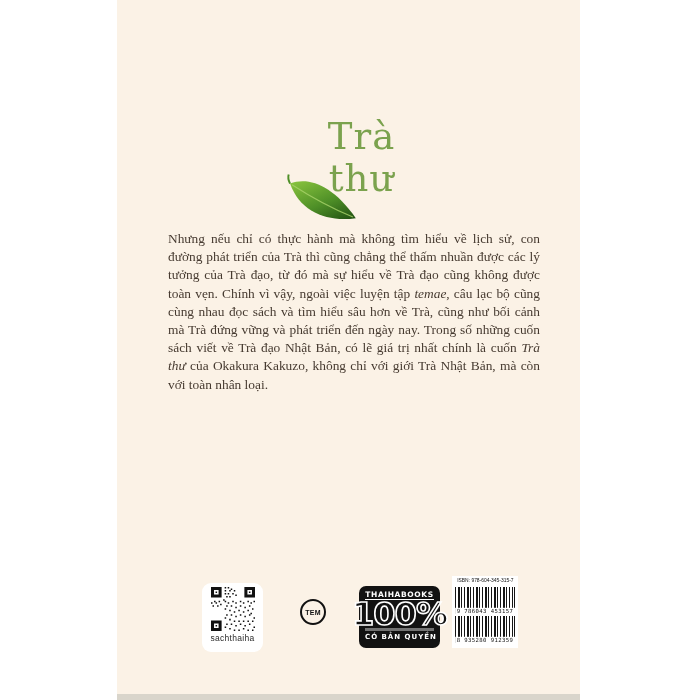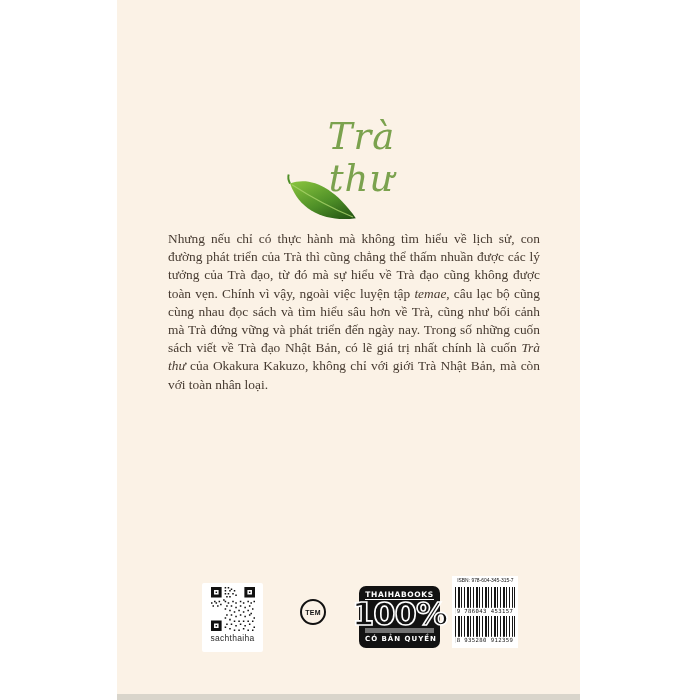--- a/index.html
+++ b/index.html
@@ -18,42 +18,42 @@
   
   .logo{
     position:absolute;left:362px;top:34px;width:84px;height:64px;
   }
   
   .title-block{
     position:absolute;left:0;right:0;top:116px;text-align:center;
   }
   .title-line{
     display:block;margin-left:26px;
-    font-family:"DejaVu Serif",serif;font-style:italic;
+    font-family:"DejaVu Serif",serif;
     font-size:37px;line-height:42px;
     color:var(--title-green,#7BA24E);
     letter-spacing:1px;
   }
   .leaf{
     position:absolute;left:168px;top:176px;width:78px;height:48px;
     transform:rotate(4deg);
   }
   
   .body-text{
     position:absolute;left:51px;top:230px;width:372px;
     color:var(--text-color,#463A30);
     font-size:13.4px;line-height:18.2px;
     text-align:justify;
   }
   .body-text p{margin:0 0 13px 0;}
   .body-text em{}
   
   .qr-box{
     position:absolute;left:85px;top:583px;width:61px;height:69px;
-    background:#ffffff;border-radius:2px;
+    background:#ffffff;border-radius:9px;
     display:flex;flex-direction:column;align-items:center;
   }
   .qr-box svg{margin-top:4px;}
   .qr-caption{
     font-family:"Liberation Sans",sans-serif;
     font-size:8.5px;color:#2b2b2b;margin-top:2px;letter-spacing:.3px;
   }
   .tem-seal{
     position:absolute;left:183px;top:599px;width:26px;height:26px;
     border:2.5px solid #111;border-radius:50%;
@@ -78,21 +78,21 @@
   }
   .stamp-middle{
     font-family:"DejaVu Sans",sans-serif;font-weight:900;
     font-size:32px;line-height:28px;color:#121212;
     -webkit-text-stroke:1.6px #ffffff;
     letter-spacing:-1px;
   }
   .stamp-bottom{
     font-family:"DejaVu Sans",sans-serif;font-weight:bold;
     font-size:7px;color:#fff;letter-spacing:1px;white-space:nowrap;
-    border-top:5px solid #737373;padding-top:2px;width:92%;text-align:center;
+    border-top:3px solid #737373;padding-top:2px;width:92%;text-align:center;
   }
   .barcode-label{
     position:absolute;left:335px;top:576px;width:66px;height:72px;
     background:#ffffff;box-sizing:border-box;
     display:flex;flex-direction:column;align-items:center;
     padding:2px 2px;
   }
   .isbn-text{
     font-family:"Liberation Sans",sans-serif;font-size:6px;
     color:#111;white-space:nowrap;transform:scale(.82);

